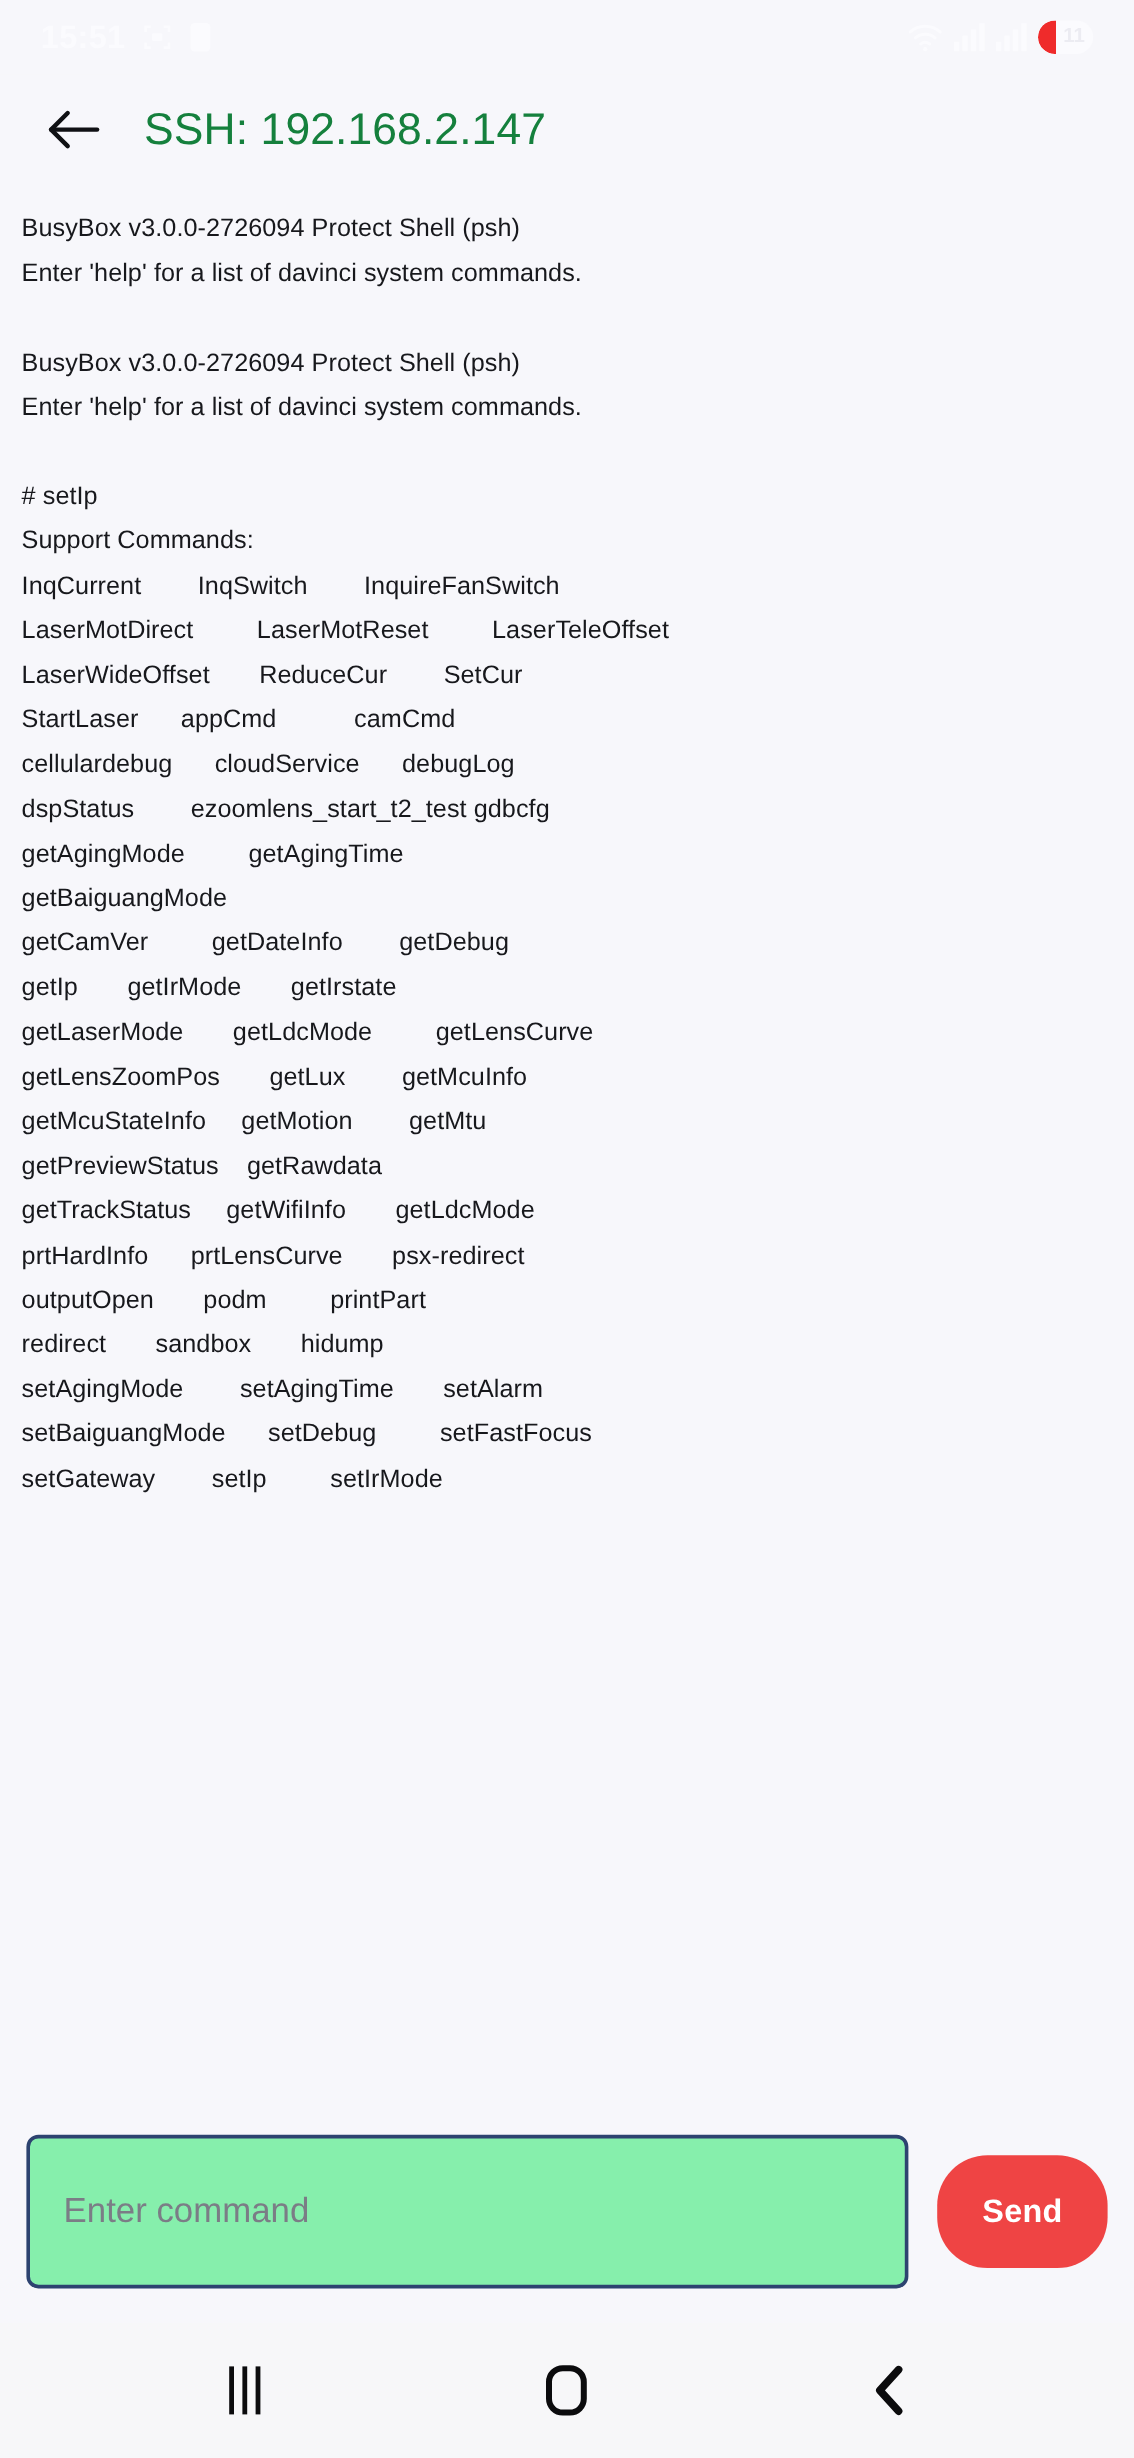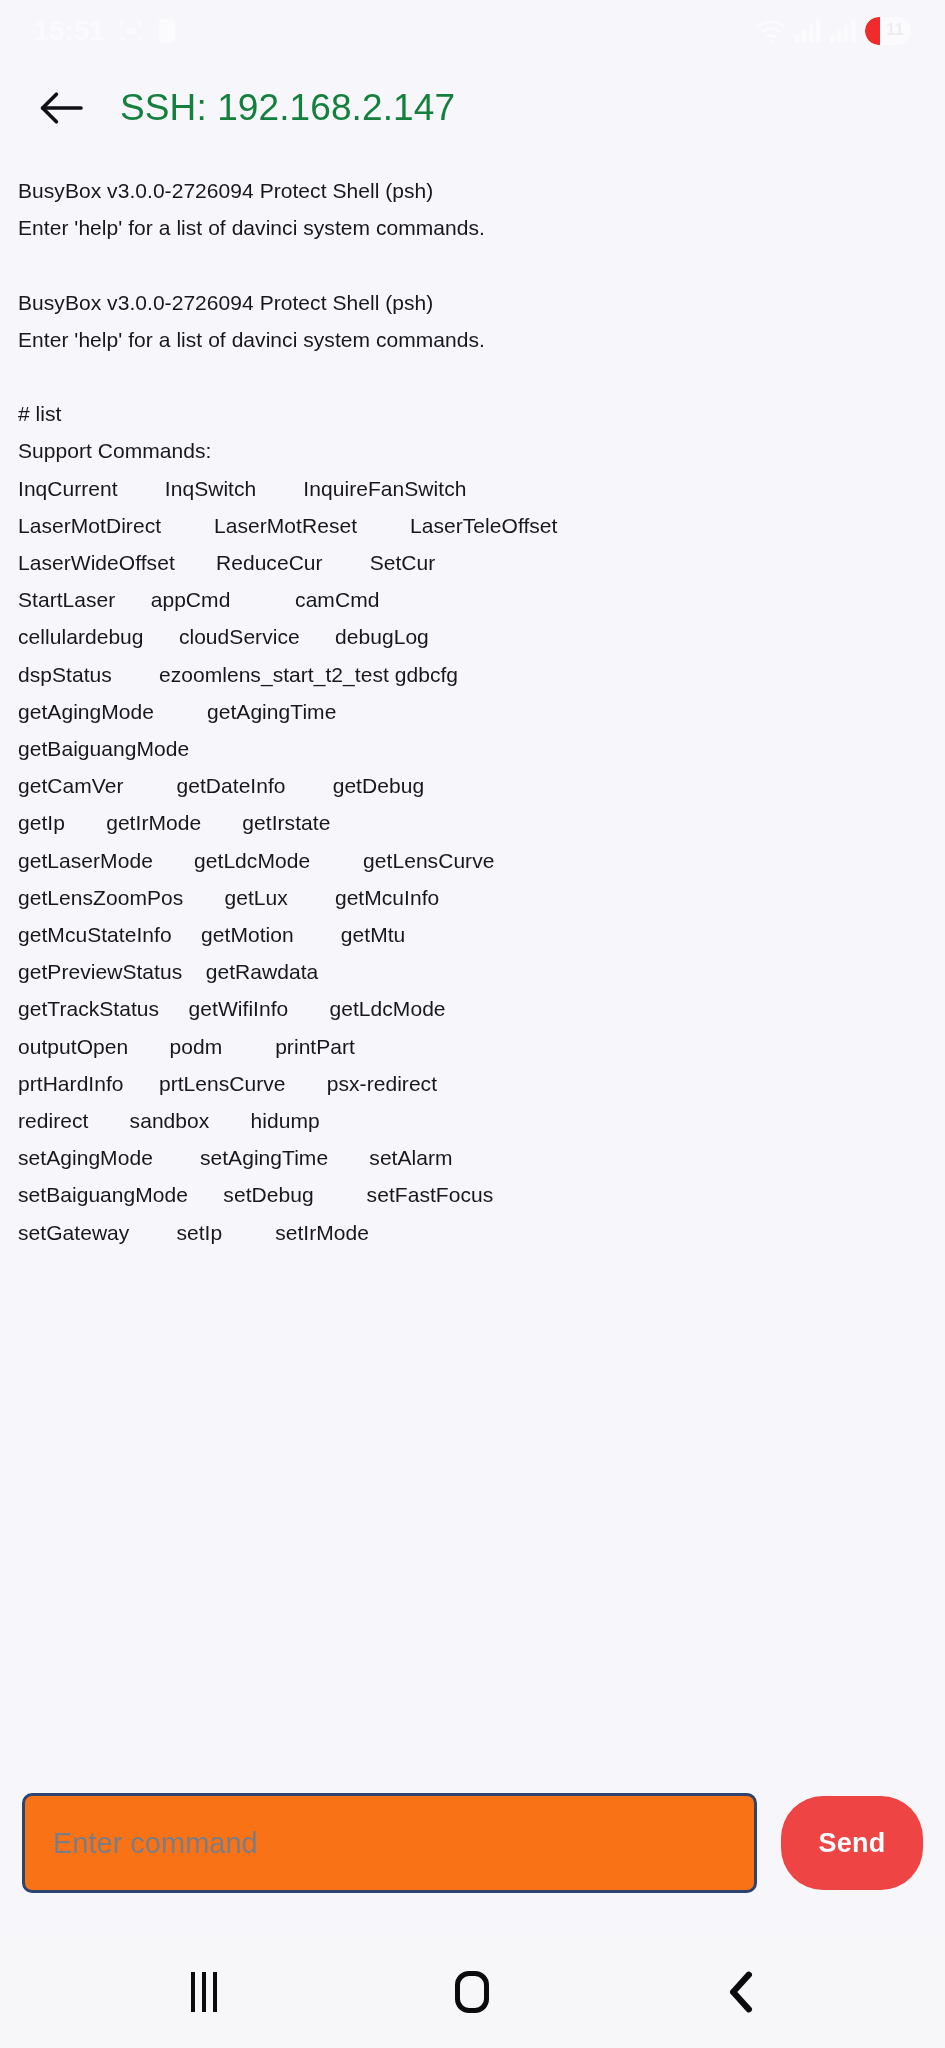--- a/index.html
+++ b/index.html
@@ -131,25 +131,25 @@
     height: 186px;
     box-sizing: border-box;
     padding: 0 22px;
     display: flex;
     align-items: center;
     gap: 24px;
     background: #f7f7fb;
   }
   .cmd-input {
     flex: 1 1 auto;
-    height: 100px;
+    height: 128px;
     box-sizing: border-box;
     border: 3px solid #2d4370;
     border-radius: 10px;
-    background: #f97316;
+    background: #86efac;
     padding: 0 28px;
     font-family: "Liberation Sans", sans-serif;
     font-size: 29px;
     color: #16171b;
     outline: none;
   }
   .cmd-input::placeholder {
     color: #7b7d86;
     opacity: 1;
   }
@@ -269,39 +269,39 @@
 </div>
 
 <div class="terminal">
 
 <div class="term-line">BusyBox v3.0.0-2726094 Protect Shell (psh)</div>
     <div class="term-line">Enter 'help' for a list of davinci system commands.</div>
     <div class="term-line blank"></div>
     <div class="term-line">BusyBox v3.0.0-2726094 Protect Shell (psh)</div>
     <div class="term-line">Enter 'help' for a list of davinci system commands.</div>
     <div class="term-line blank"></div>
-    <div class="term-line"># list</div>
+    <div class="term-line"># setIp</div>
     <div class="term-line">Support Commands:</div>
     <div class="term-line">InqCurrent        InqSwitch        InquireFanSwitch</div>
     <div class="term-line">LaserMotDirect         LaserMotReset         LaserTeleOffset</div>
     <div class="term-line">LaserWideOffset       ReduceCur        SetCur</div>
     <div class="term-line">StartLaser      appCmd           camCmd</div>
     <div class="term-line">cellulardebug      cloudService      debugLog</div>
     <div class="term-line">dspStatus        ezoomlens_start_t2_test gdbcfg</div>
     <div class="term-line">getAgingMode         getAgingTime</div>
     <div class="term-line">getBaiguangMode</div>
     <div class="term-line">getCamVer         getDateInfo        getDebug</div>
     <div class="term-line">getIp       getIrMode       getIrstate</div>
     <div class="term-line">getLaserMode       getLdcMode         getLensCurve</div>
     <div class="term-line">getLensZoomPos       getLux        getMcuInfo</div>
     <div class="term-line">getMcuStateInfo     getMotion        getMtu</div>
     <div class="term-line">getPreviewStatus    getRawdata</div>
     <div class="term-line">getTrackStatus     getWifiInfo       getLdcMode</div>
+    <div class="term-line">prtHardInfo      prtLensCurve       psx-redirect</div>
     <div class="term-line">outputOpen       podm         printPart</div>
-    <div class="term-line">prtHardInfo      prtLensCurve       psx-redirect</div>
     <div class="term-line">redirect       sandbox       hidump</div>
     <div class="term-line">setAgingMode        setAgingTime       setAlarm</div>
     <div class="term-line">setBaiguangMode      setDebug         setFastFocus</div>
     <div class="term-line">setGateway        setIp         setIrMode</div>
   </div>
 
 <div class="cmdbar">
   <input class="cmd-input" type="text" placeholder="Enter command" style="">
   <button class="send-btn">Send</button>
 </div>

